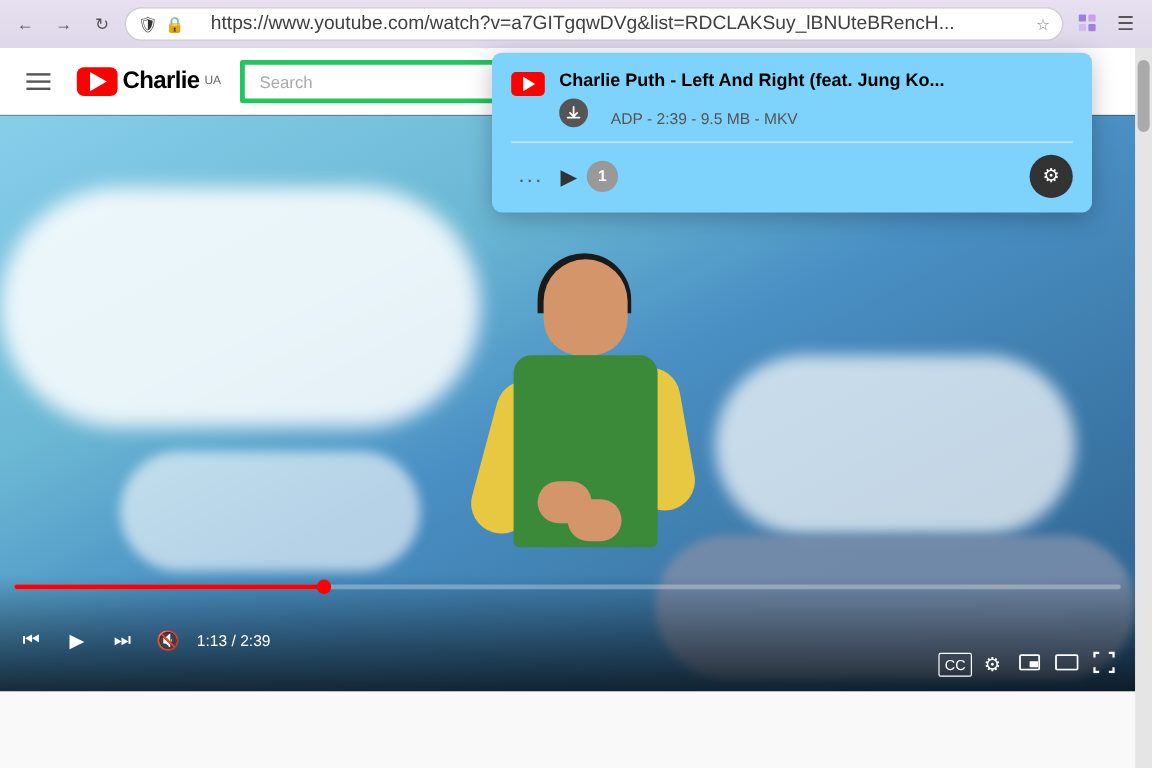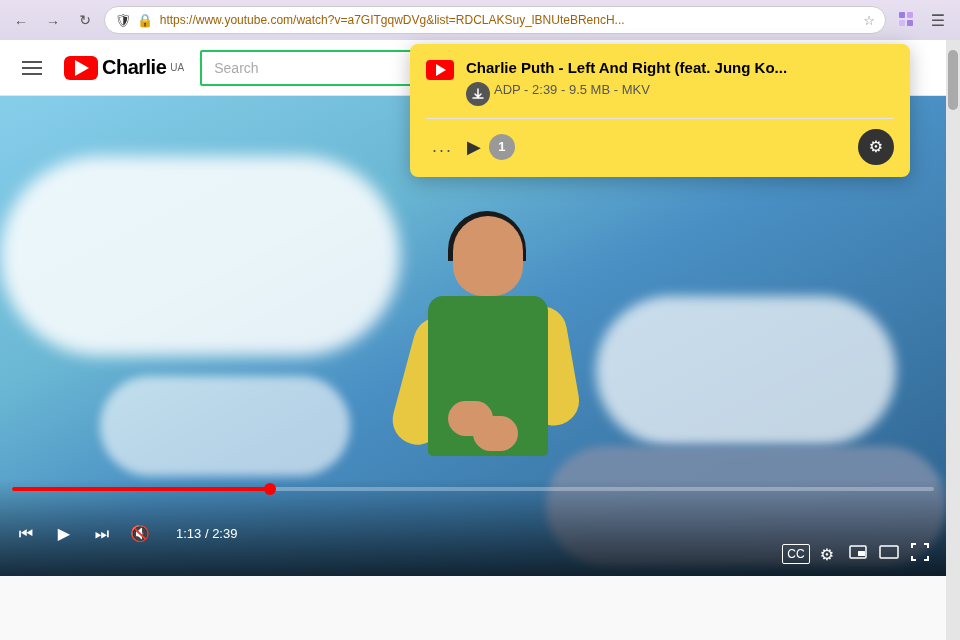--- a/index.html
+++ b/index.html
@@ -31,21 +31,21 @@
       background: white;
       border-radius: 14px;
       display: flex;
       align-items: center;
       padding: 0 10px;
       gap: 6px;
       font-size: 12px;
       color: #333;
       border: 1px solid #ccc;
     }
-    .address-text { flex: 1; font-size: 12px; color: #a16207; overflow: hidden; text-overflow: ellipsis; white-space: nowrap; }
+    .address-text { flex: 1; font-size: 16px; color: #404040; overflow: hidden; text-overflow: ellipsis; white-space: nowrap; margin-left: 16px; }
     .browser-icons { display: flex; align-items: center; gap: 4px; }
     .browser-icon-btn {
       width: 28px; height: 28px;
       border-radius: 50%;
       border: none; background: transparent;
       cursor: pointer;
       display: flex; align-items: center; justify-content: center;
       font-size: 14px; color: #555;
     }
 
@@ -87,21 +87,21 @@
       background: #ff0000;
       border-radius: 6px;
       display: flex; align-items: center; justify-content: center;
     }
     .yt-logo-play { width: 0; height: 0; border-top: 8px solid transparent; border-bottom: 8px solid transparent; border-left: 14px solid white; margin-left: 2px; }
     .yt-logo-text { font-size: 20px; font-weight: bold; color: #000; letter-spacing: -0.5px; }
     .yt-logo-ua { font-size: 10px; color: #666; vertical-align: super; }
     .search-bar {
       flex: 0 0 340px;
       height: 36px;
-      border: 2px solid #22c55e;
+      border: 4px solid #22c55e;
       border-radius: 2px 0 0 2px;
       padding: 0 12px;
       font-size: 14px;
       color: #aaa;
       display: flex; align-items: center;
     }
 
     
     .video-container {
       width: 946px;
@@ -236,51 +236,51 @@
     }
     .controls-row {
       display: flex; align-items: center; gap: 10px;
     }
     .ctrl-btn {
       background: none; border: none; cursor: pointer;
       color: white; font-size: 16px;
       display: flex; align-items: center; justify-content: center;
       width: 28px; height: 28px;
     }
-    .time-display { color: white; font-size: 13px; margin-left: 12px; }
+    .time-display { color: white; font-size: 13px; }
     .controls-right { margin-left: auto; display: flex; gap: 3px; align-items: center; margin-top: 41px; }
 
     
     .download-popup {
       position: absolute;
       top: 44px;
       left: 410px;
       width: 500px;
-      background: #fde047;
+      background: #7dd3fc;
       border-radius: 8px;
       box-shadow: 0 4px 20px rgba(0,0,0,0.25);
       z-index: 100;
       padding: 14px 16px 12px 16px;
     }
     .popup-header {
       display: flex; align-items: flex-start; gap: 12px;
       margin-bottom: 12px;
     }
     .popup-yt-logo {
       display: flex; align-items: center; gap: 4px;
       flex-shrink: 0; margin-top: 2px;
     }
     .popup-yt-icon {
       width: 28px; height: 20px;
       background: #ff0000; border-radius: 4px;
       display: flex; align-items: center; justify-content: center;
     }
     .popup-yt-play { width: 0; height: 0; border-top: 6px solid transparent; border-bottom: 6px solid transparent; border-left: 10px solid white; margin-left: 1px; }
     .popup-title { font-size: 15px; font-weight: 600; color: #000; line-height: 1.3; }
-    .popup-meta { display: flex; align-items: flex-start; gap: 4px; margin-top: 4px; }
+    .popup-meta { display: flex; align-items: flex-end; gap: 19px; margin-top: 4px; }
     .popup-dl-icon {
       width: 24px; height: 24px; background: #555; border-radius: 50%;
       display: flex; align-items: center; justify-content: center; color: white; font-size: 11px;
     }
     .popup-meta-text { font-size: 13px; color: #555; }
     .popup-controls {
       display: flex; align-items: center; gap: 8px;
       border-top: 1px solid #e5e5e5; padding-top: 10px;
     }
     .popup-more-btn { background: none; border: none; cursor: pointer; font-size: 18px; color: #555; padding: 4px 6px; letter-spacing: 2px; }

